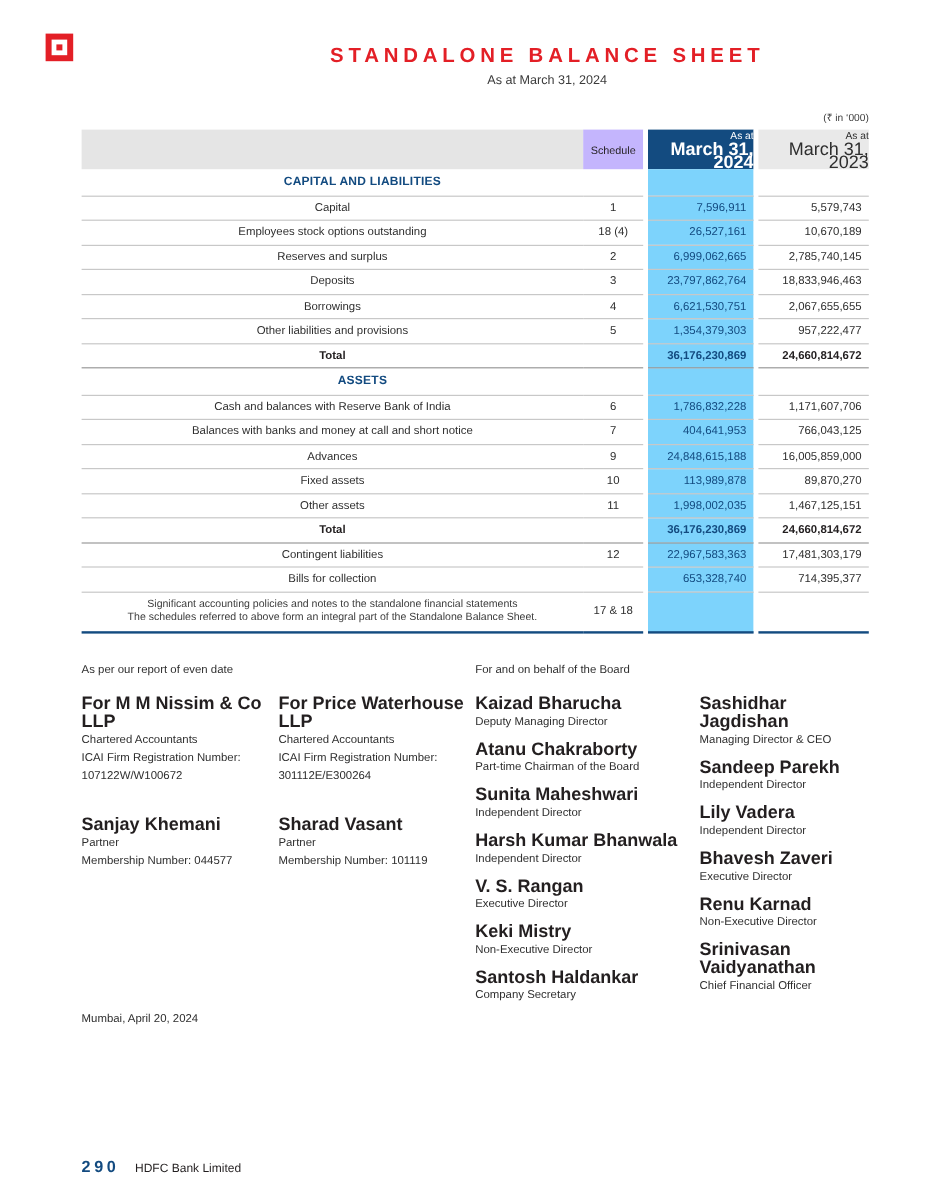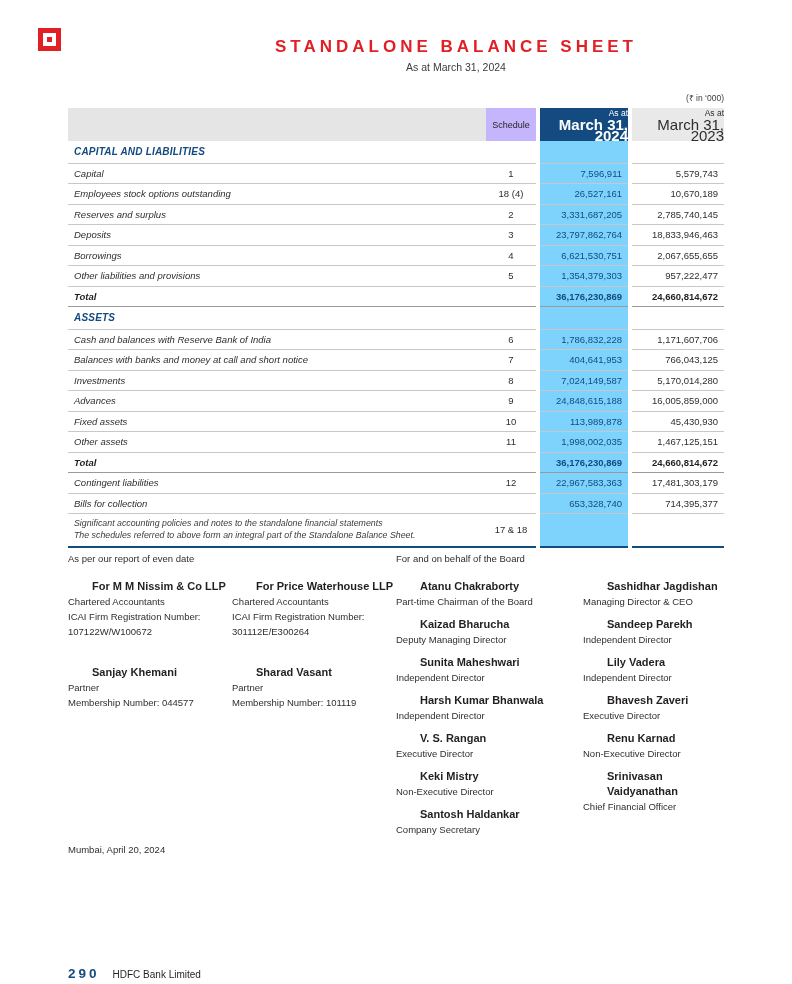--- a/index.html
+++ b/index.html
@@ -24,21 +24,21 @@
   .bs thead th{height:30px;vertical-align:middle;font-weight:normal;padding:0;}
   .h-desc{background:#e5e5e5;}
   .h-sched{background:#c4b5fd;font-size:9px;color:#231f20;text-align:center;}
   .h-24{background:#134b80;color:#ffffff;text-align:right;padding-right:6px;}
   .h-23{background:#e9e9e9;color:#2e2e2e;text-align:right;padding-right:6px;}
   .h-line1{display:block;font-size:8.5px;line-height:11px;}
   .h-line2{display:block;font-size:15px;line-height:11px;}
   .h-24 .h-line2{font-weight:bold;}
 
   .bs td{font-size:9.5px;vertical-align:middle;padding:4px 6px 4.5px;}
-  .c-desc{border-bottom:1px solid #c8c8c8;padding-left:3px;color:#2e2e2e;text-align:left;font-style:italic;}
+  .c-desc{border-bottom:1px solid #c8c8c8;padding-left:3px;color:#2e2e2e;text-align:center;}
   .c-sched{border-bottom:1px solid #c8c8c8;text-align:center;color:#2e2e2e;}
   .c-gap{background:#ffffff;padding:0;}
   .c-v24{border-bottom:1px solid #c8c8c8;background:#7dd3fc;color:#134b80;text-align:right;}
   .c-v23{border-bottom:1px solid #c8c8c8;color:#2e2e2e;text-align:right;}
 
   .r-section .c-desc{color:#134b80;font-weight:bold;font-size:10px;letter-spacing:0.2px;height:13px;}
   .r-total td{font-weight:bold;}
   .r-total .c-desc,.r-total .c-v23{color:#231f20;border-bottom-color:#9a9a9a;}
   .r-total .c-sched,.r-total .c-v24{border-bottom-color:#9a9a9a;}
   .r-note .c-desc{font-size:8.8px;line-height:1.35;color:#3c3c3c;}
@@ -48,21 +48,21 @@
   
   .signatures{position:absolute;left:68px;top:552px;width:656px;font-size:9.5px;color:#2e2e2e;}
   .sig-headings{display:flex;}
   .sig-head-left{width:328px;line-height:14px;}
   .sig-head-right{width:328px;line-height:14px;}
   .sig-cols{display:flex;margin-top:13px;}
   .sig-col1{width:164px;}
   .sig-col2{width:164px;}
   .sig-col3{width:187px;}
   .sig-col4{width:141px;}
-  .firm-name,.sig-name,.partner-name{font-weight:bold;font-size:11px;color:#231f20;line-height:15px;margin-left:24px;}
+  .firm-name,.sig-name,.partner-name{font-weight:bold;font-size:15px;color:#231f20;line-height:15px;}
   .aud-line{line-height:15px;}
   .aud-partner{margin-top:26px;}
   .sig-entry{margin-bottom:8px;}
   .sig-role{line-height:15px;}
   .place-date{position:absolute;left:0;top:290px;line-height:15px;}
 
   
   .footer{position:absolute;left:68px;top:937px;display:flex;align-items:baseline;}
   .page-number{font-size:13.5px;font-weight:bold;color:#134b80;letter-spacing:3px;}
   .company-name{font-size:10px;margin-left:13px;color:#231f20;margin-top:32px;}
@@ -131,21 +131,21 @@
             <td class="c-sched">18 (4)</td>
             <td class="c-gap"></td>
             <td class="c-v24">26,527,161</td>
             <td class="c-gap"></td>
             <td class="c-v23">10,670,189</td>
           </tr>
           <tr class="r-item">
             <td class="c-desc">Reserves and surplus</td>
             <td class="c-sched">2</td>
             <td class="c-gap"></td>
-            <td class="c-v24">3,331,687,205</td>
+            <td class="c-v24">6,999,062,665</td>
             <td class="c-gap"></td>
             <td class="c-v23">2,785,740,145</td>
           </tr>
           <tr class="r-item">
             <td class="c-desc">Deposits</td>
             <td class="c-sched">3</td>
             <td class="c-gap"></td>
             <td class="c-v24">23,797,862,764</td>
             <td class="c-gap"></td>
             <td class="c-v23">18,833,946,463</td>
@@ -191,42 +191,34 @@
           </tr>
           <tr class="r-item">
             <td class="c-desc">Balances with banks and money at call and short notice</td>
             <td class="c-sched">7</td>
             <td class="c-gap"></td>
             <td class="c-v24">404,641,953</td>
             <td class="c-gap"></td>
             <td class="c-v23">766,043,125</td>
           </tr>
           <tr class="r-item">
-            <td class="c-desc">Investments</td>
-            <td class="c-sched">8</td>
-            <td class="c-gap"></td>
-            <td class="c-v24">7,024,149,587</td>
-            <td class="c-gap"></td>
-            <td class="c-v23">5,170,014,280</td>
-          </tr>
-          <tr class="r-item">
             <td class="c-desc">Advances</td>
             <td class="c-sched">9</td>
             <td class="c-gap"></td>
             <td class="c-v24">24,848,615,188</td>
             <td class="c-gap"></td>
             <td class="c-v23">16,005,859,000</td>
           </tr>
           <tr class="r-item">
             <td class="c-desc">Fixed assets</td>
             <td class="c-sched">10</td>
             <td class="c-gap"></td>
             <td class="c-v24">113,989,878</td>
             <td class="c-gap"></td>
-            <td class="c-v23">45,430,930</td>
+            <td class="c-v23">89,870,270</td>
           </tr>
           <tr class="r-item">
             <td class="c-desc">Other assets</td>
             <td class="c-sched">11</td>
             <td class="c-gap"></td>
             <td class="c-v24">1,998,002,035</td>
             <td class="c-gap"></td>
             <td class="c-v23">1,467,125,151</td>
           </tr>
           <tr class="r-total">
@@ -291,26 +283,26 @@
         <div class="aud-line">ICAI Firm Registration Number:</div>
         <div class="aud-line">301112E/E300264</div>
         <div class="aud-partner">
           <div class="partner-name">Sharad Vasant</div>
           <div class="aud-line">Partner</div>
           <div class="aud-line">Membership Number: 101119</div>
         </div>
       </div>
       <div class="sig-col3">
           <div class="sig-entry">
+            <div class="sig-name">Kaizad Bharucha</div>
+            <div class="sig-role">Deputy Managing Director</div>
+          </div>
+          <div class="sig-entry">
             <div class="sig-name">Atanu Chakraborty</div>
             <div class="sig-role">Part-time Chairman of the Board</div>
-          </div>
-          <div class="sig-entry">
-            <div class="sig-name">Kaizad Bharucha</div>
-            <div class="sig-role">Deputy Managing Director</div>
           </div>
           <div class="sig-entry">
             <div class="sig-name">Sunita Maheshwari</div>
             <div class="sig-role">Independent Director</div>
           </div>
           <div class="sig-entry">
             <div class="sig-name">Harsh Kumar Bhanwala</div>
             <div class="sig-role">Independent Director</div>
           </div>
           <div class="sig-entry">

